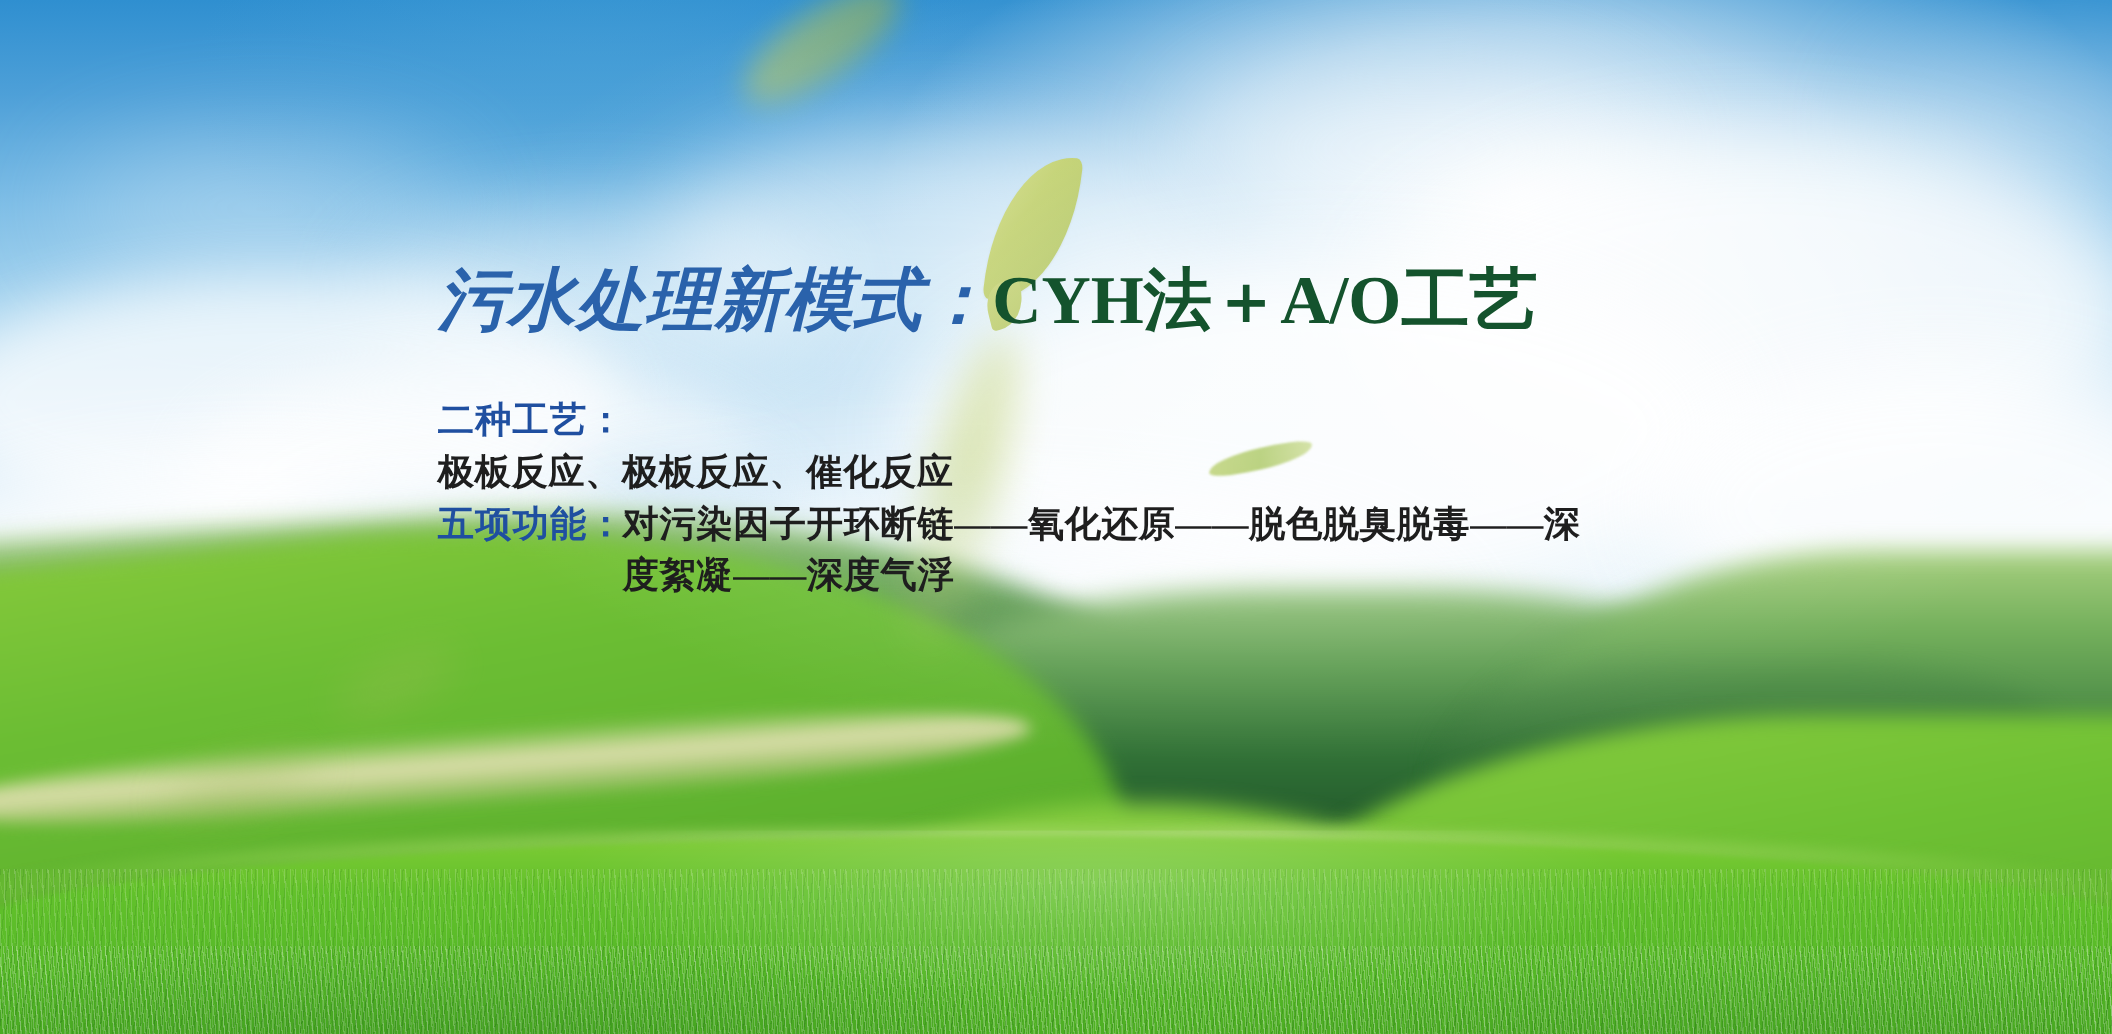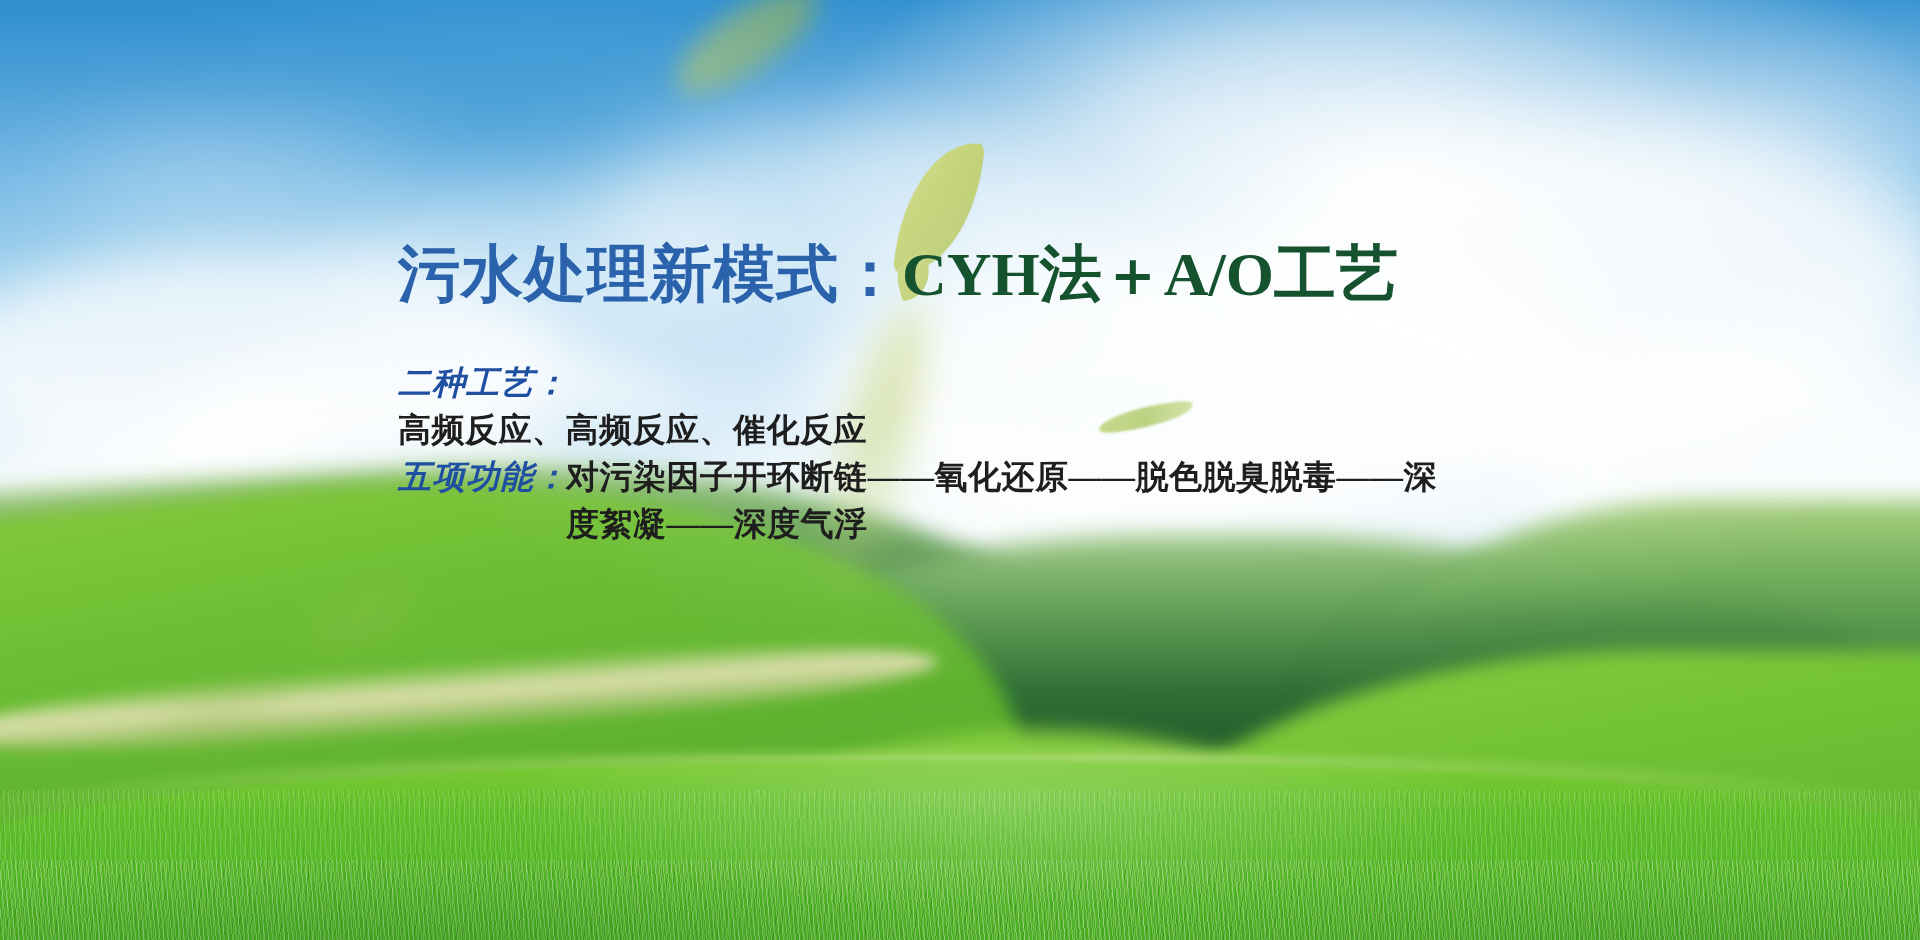--- a/index.html
+++ b/index.html
@@ -323,40 +323,39 @@
   .title {
     position: absolute;
     left: 398px;
     top: 243px;
     white-space: nowrap;
     font-size: 62px;
     font-weight: bold;
     letter-spacing: 1px;
     line-height: 1;
   }
-  .title .cn { color: #2a62ab; }
+  .title .cn { color: #2a62ab; font-style: italic; }
   .title .en { color: #14532d; letter-spacing: 0px; }
 
   .bullets {
     position: absolute;
     left: 398px;
     top: 360px;
     font-size: 33px;
     line-height: 47px;
     font-weight: bold;
   }
   .row { display: flex; align-items: flex-start; }
   .row .label {
     width: 168px;
     flex: 0 0 168px;
     color: #1f4fa0;
     text-align: left;
     white-space: nowrap;
     letter-spacing: 1px;
-    font-style: italic;
   }
   .row .value {
     color: #1e1e1e;
     white-space: pre-line;
     letter-spacing: 0.5px;
   }
 </style>
 </head>
 <body>
 
@@ -419,21 +418,21 @@
 
     <div class="title"><span class="cn">污水处理新模式：</span><span class="en">CYH法＋A/O工艺</span></div>
 
     <div class="bullets">
 
       <div class="row">
         <div class="label">二种工艺：</div>
       </div>
 
       <div class="row">
-        <div class="value">高频反应、高频反应、催化反应</div>
+        <div class="value">极板反应、极板反应、催化反应</div>
       </div>
 
       <div class="row">
         <div class="label">五项功能：</div>
         <div class="value">对污染因子开环断链——氧化还原——脱色脱臭脱毒——深
 度絮凝——深度气浮</div>
       </div>
 
 
     </div>

